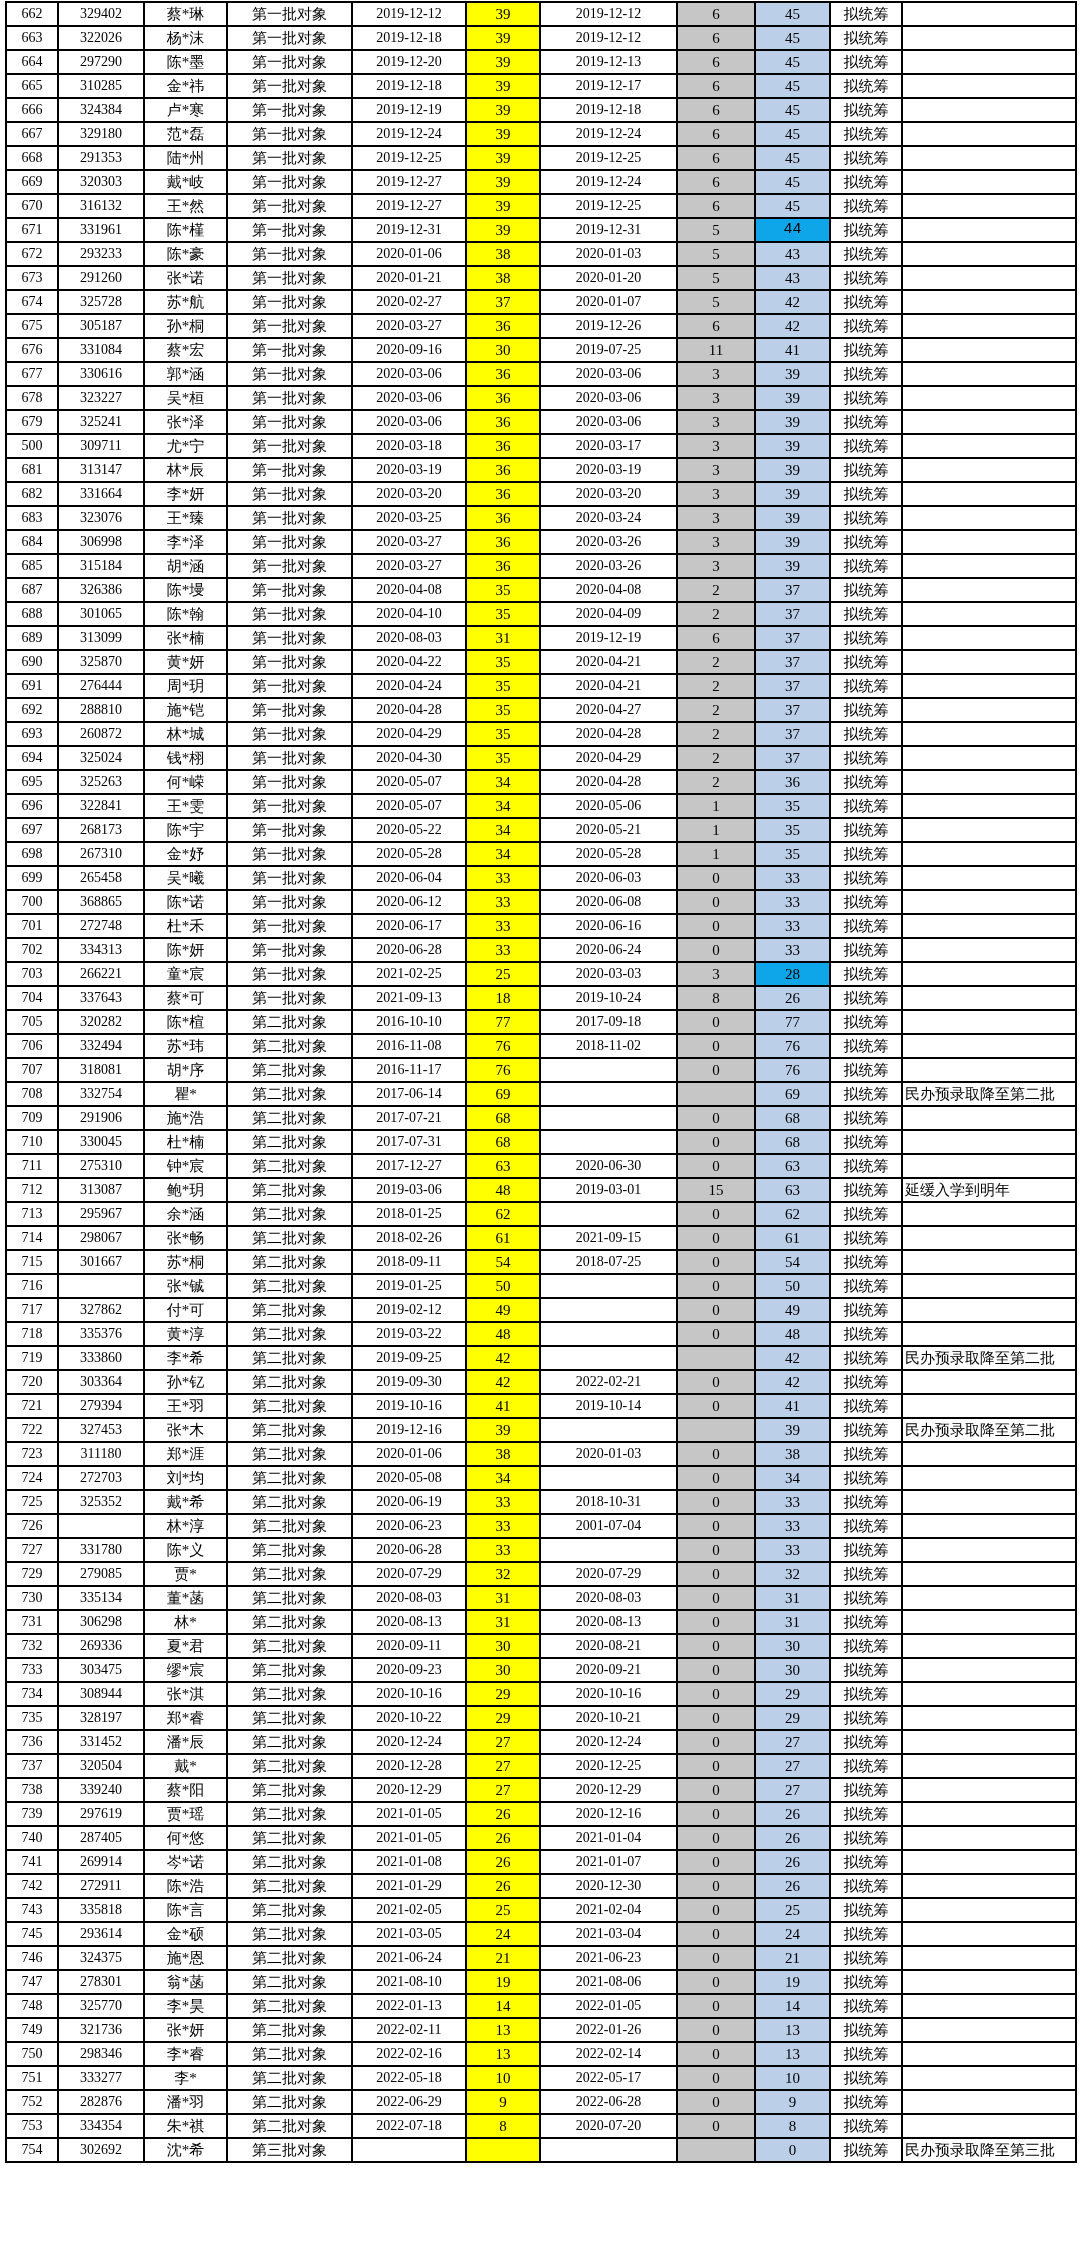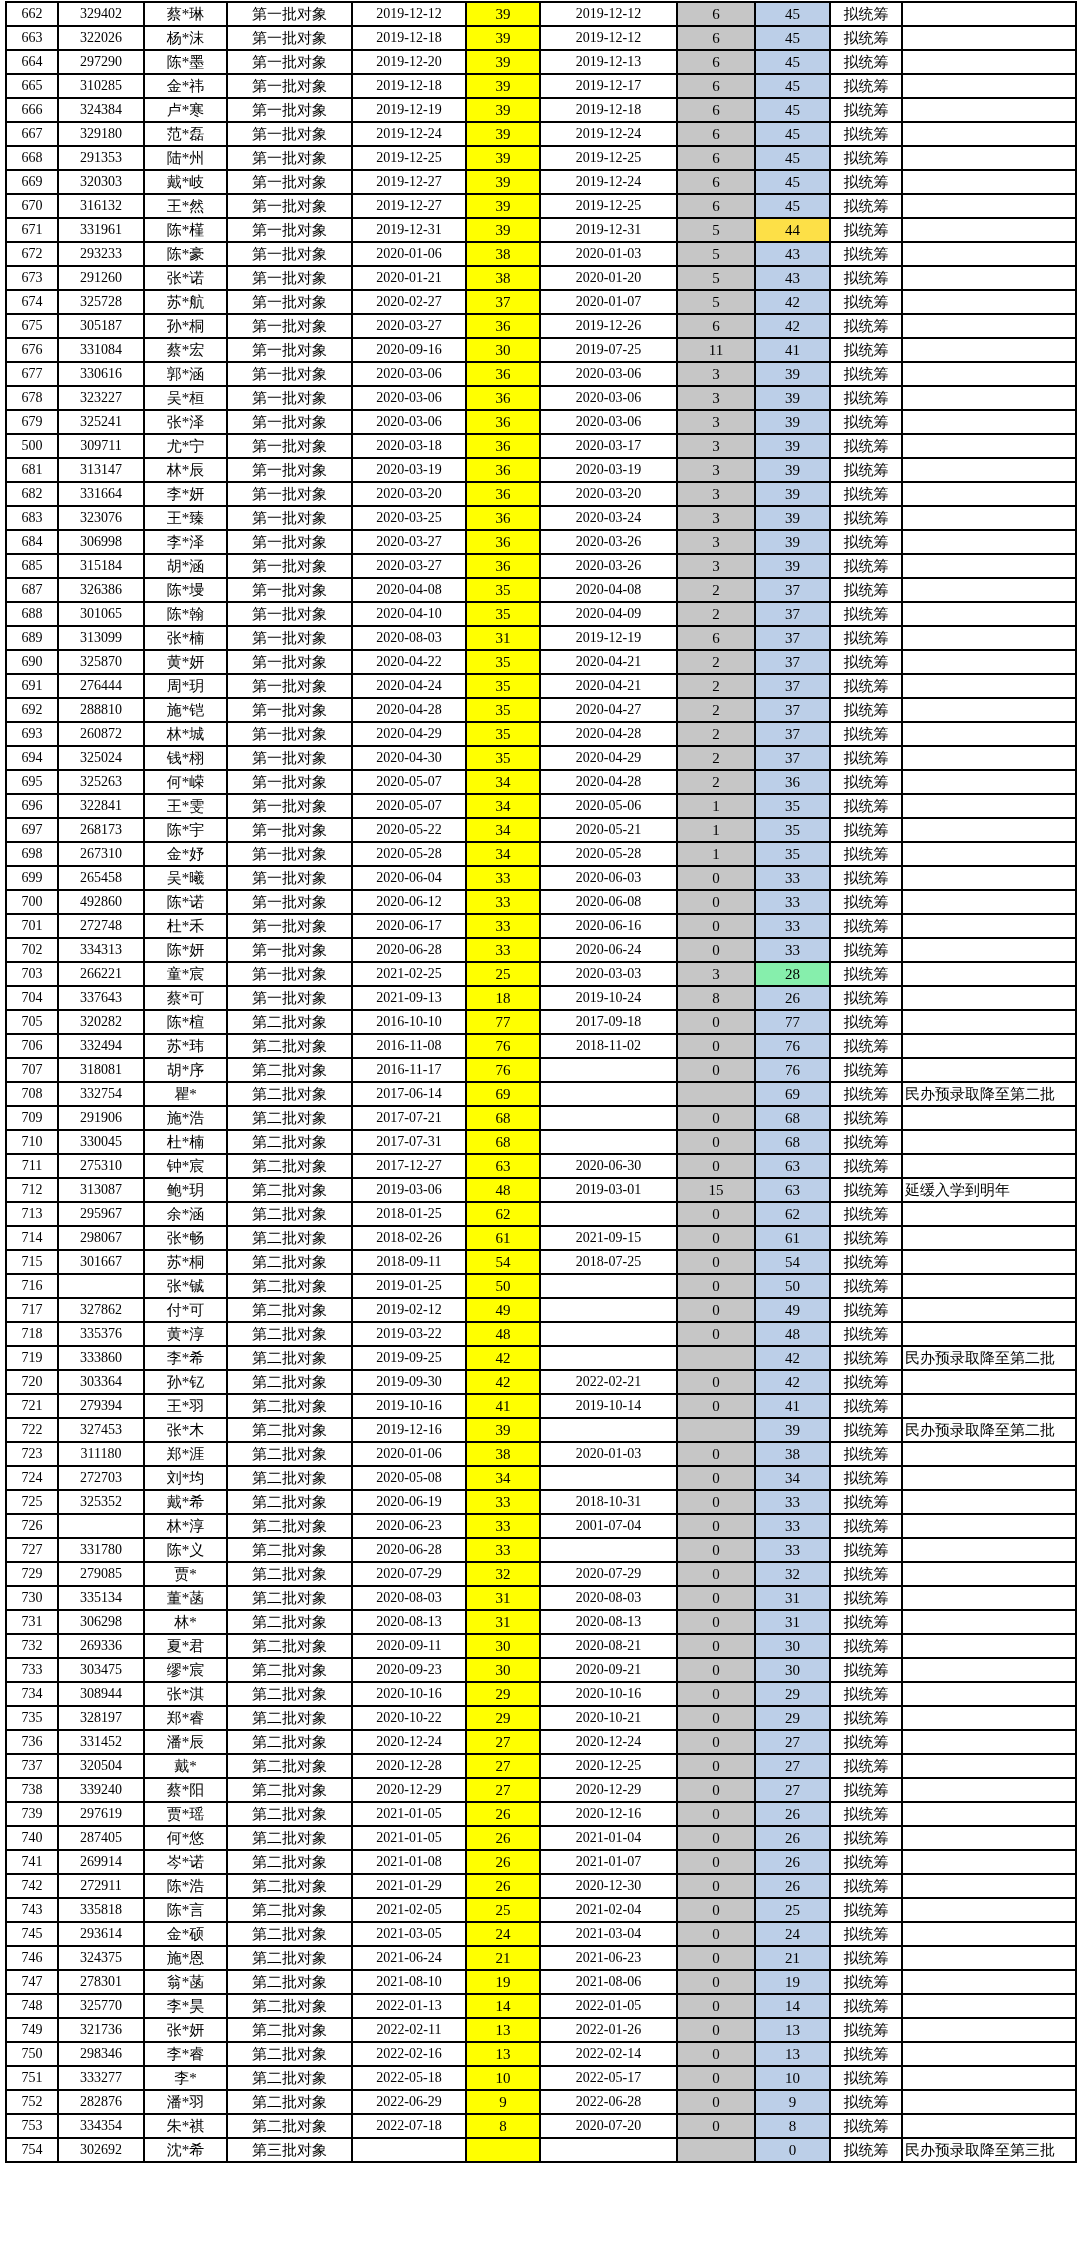--- a/index.html
+++ b/index.html
@@ -152,21 +152,21 @@
         </tr>
         <tr>
           <td class="col-no">671</td>
           <td class="col-code">331961</td>
           <td class="col-name">陈*槿</td>
           <td class="col-category">第一批对象</td>
           <td class="col-reg_date">2019-12-31</td>
           <td class="col-months" style="background: rgb(255, 255, 0);">39</td>
           <td class="col-alt_date">2019-12-31</td>
           <td class="col-extra_months" style="background: rgb(198, 198, 198);">5</td>
-          <td class="col-total_months" style="background: #fde047;">44</td>
+          <td class="col-total_months" style="background: #0ea5e9; font-family: Liberation Mono, monospace;">44</td>
           <td class="col-status">拟统筹</td>
           <td class="col-remark"></td>
         </tr>
         <tr>
           <td class="col-no">672</td>
           <td class="col-code">293233</td>
           <td class="col-name">陈*豪</td>
           <td class="col-category">第一批对象</td>
           <td class="col-reg_date">2020-01-06</td>
           <td class="col-months" style="background: rgb(255, 255, 0);">38</td>
@@ -509,21 +509,21 @@
           <td class="col-reg_date">2020-06-04</td>
           <td class="col-months" style="background: rgb(255, 255, 0);">33</td>
           <td class="col-alt_date">2020-06-03</td>
           <td class="col-extra_months" style="background: rgb(198, 198, 198);">0</td>
           <td class="col-total_months" style="background: rgb(188, 207, 232);">33</td>
           <td class="col-status">拟统筹</td>
           <td class="col-remark"></td>
         </tr>
         <tr>
           <td class="col-no">700</td>
-          <td class="col-code">492860</td>
+          <td class="col-code">368865</td>
           <td class="col-name">陈*诺</td>
           <td class="col-category">第一批对象</td>
           <td class="col-reg_date">2020-06-12</td>
           <td class="col-months" style="background: rgb(255, 255, 0);">33</td>
           <td class="col-alt_date">2020-06-08</td>
           <td class="col-extra_months" style="background: rgb(198, 198, 198);">0</td>
           <td class="col-total_months" style="background: rgb(188, 207, 232);">33</td>
           <td class="col-status">拟统筹</td>
           <td class="col-remark"></td>
         </tr>
@@ -555,21 +555,21 @@
         </tr>
         <tr>
           <td class="col-no">703</td>
           <td class="col-code">266221</td>
           <td class="col-name">童*宸</td>
           <td class="col-category">第一批对象</td>
           <td class="col-reg_date">2021-02-25</td>
           <td class="col-months" style="background: rgb(255, 255, 0);">25</td>
           <td class="col-alt_date">2020-03-03</td>
           <td class="col-extra_months" style="background: rgb(198, 198, 198);">3</td>
-          <td class="col-total_months" style="background: #86efac;">28</td>
+          <td class="col-total_months" style="background: #0ea5e9;">28</td>
           <td class="col-status">拟统筹</td>
           <td class="col-remark"></td>
         </tr>
         <tr>
           <td class="col-no">704</td>
           <td class="col-code">337643</td>
           <td class="col-name">蔡*可</td>
           <td class="col-category">第一批对象</td>
           <td class="col-reg_date">2021-09-13</td>
           <td class="col-months" style="background: rgb(255, 255, 0);">18</td>

